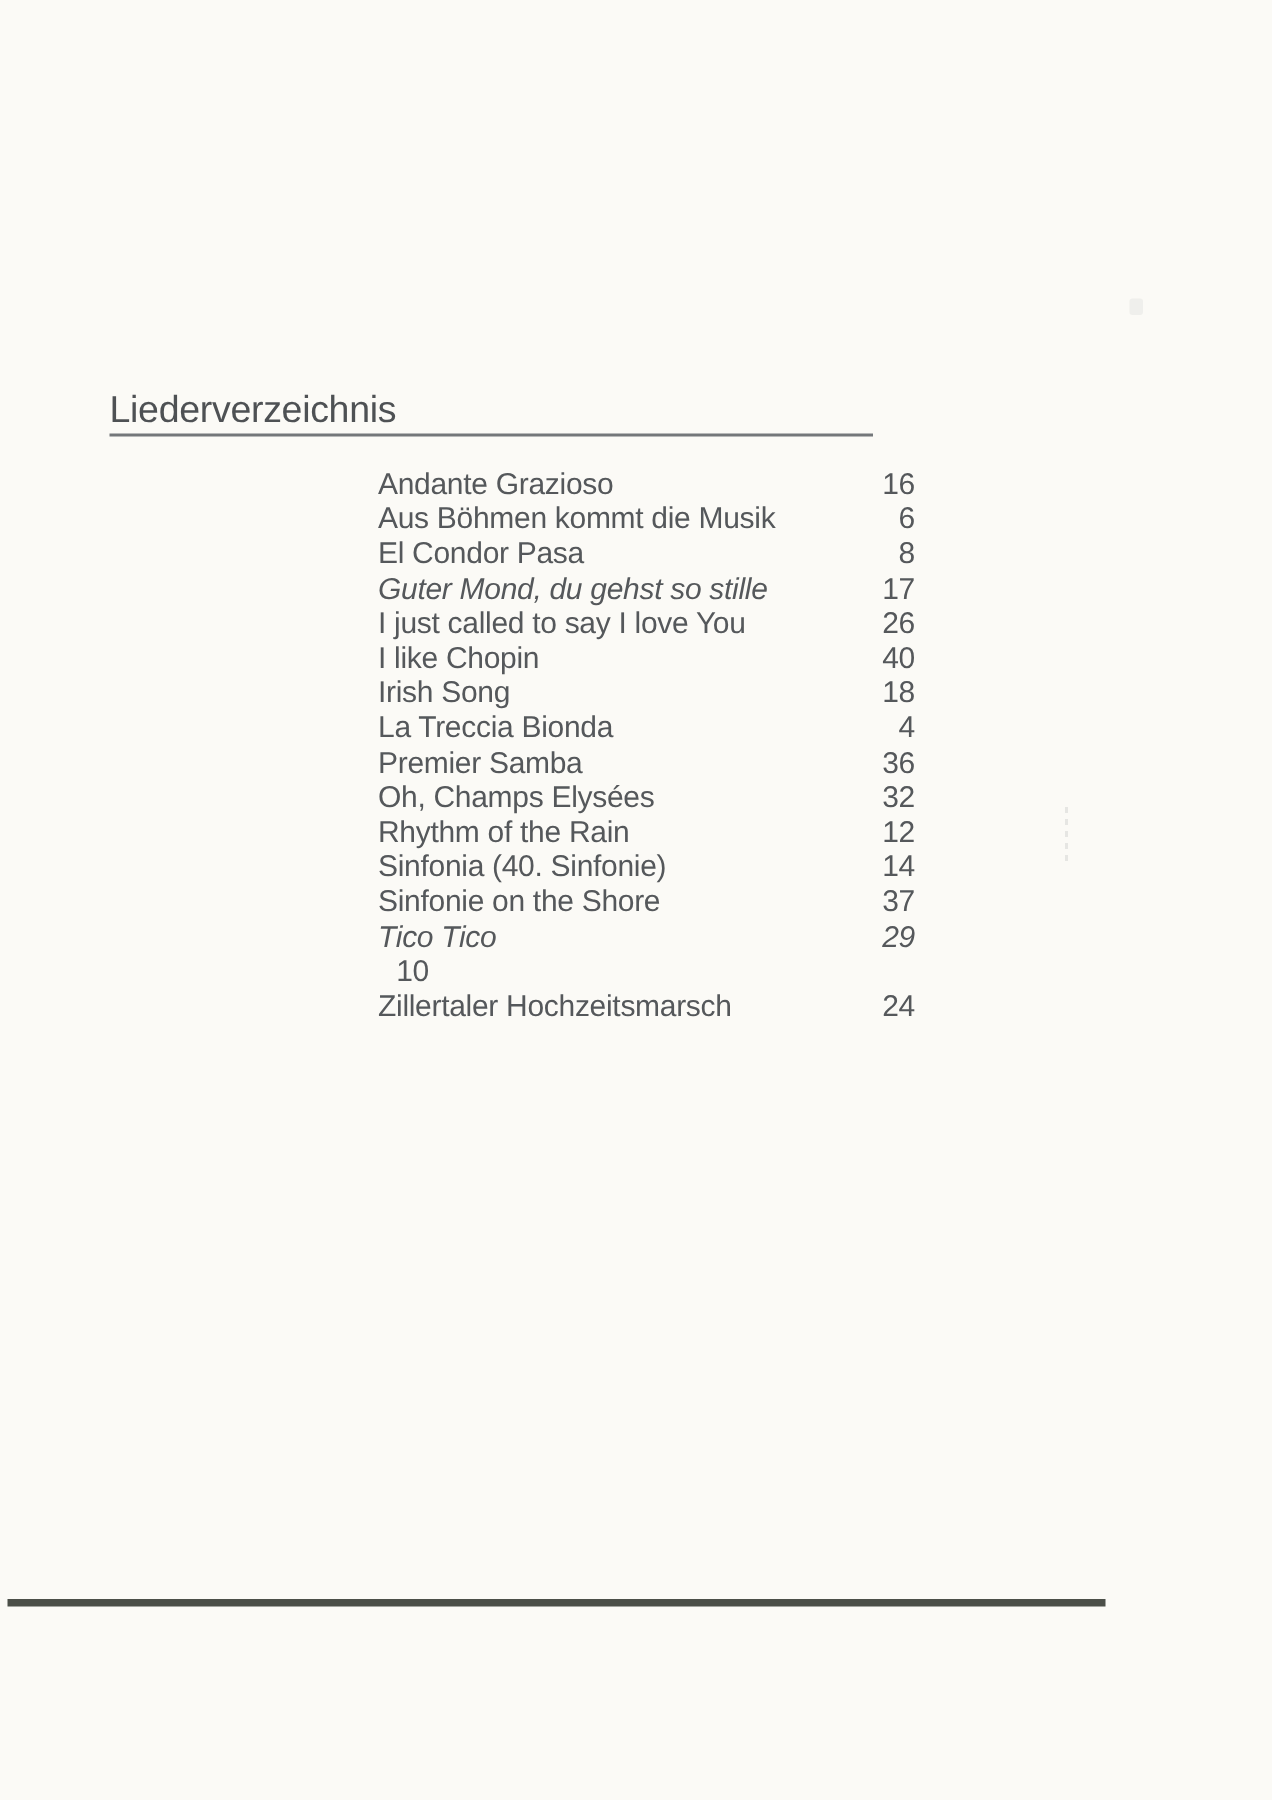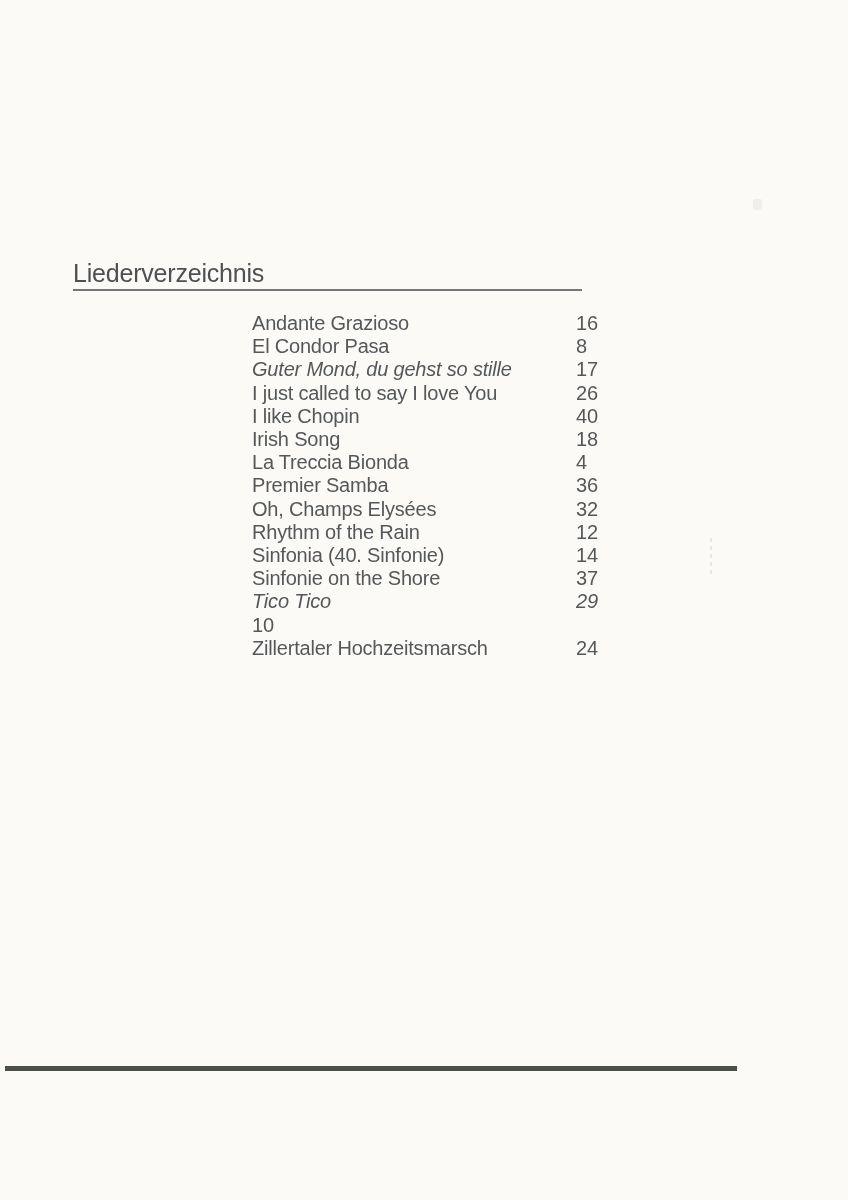--- a/index.html
+++ b/index.html
@@ -48,21 +48,21 @@
     justify-content:space-between;
     align-items:baseline;
     line-height:23.2px;
     font-size:20px;
     letter-spacing:-0.2px;
   }
   .toc-row .toc-title{
     white-space:nowrap;
   }
   .toc-row .toc-page{
-    text-align:left;
+    text-align:right;
     min-width:34px;
     white-space:nowrap;
   }
   .toc-row .italic{
     font-style:italic;
   }
   .footer-bar{
     position:absolute;
     left:5px;
     top:1066px;
@@ -99,20 +99,24 @@
 <h1 class="page-title">Liederverzeichnis</h1>
 
 <div class="title-rule"></div>
 
 <div class="toc">
   <div class="toc-row">
     <span class="toc-title">Andante Grazioso</span>
     <span class="toc-page">16</span>
   </div>
 
+  <div class="toc-row">
+    <span class="toc-title">Aus Böhmen kommt die Musik</span>
+    <span class="toc-page">6</span>
+  </div>
 
   <div class="toc-row">
     <span class="toc-title">El Condor Pasa</span>
     <span class="toc-page">8</span>
   </div>
 
   <div class="toc-row">
     <span class="toc-title italic">Guter Mond, du gehst so stille</span>
     <span class="toc-page">17</span>
   </div>

